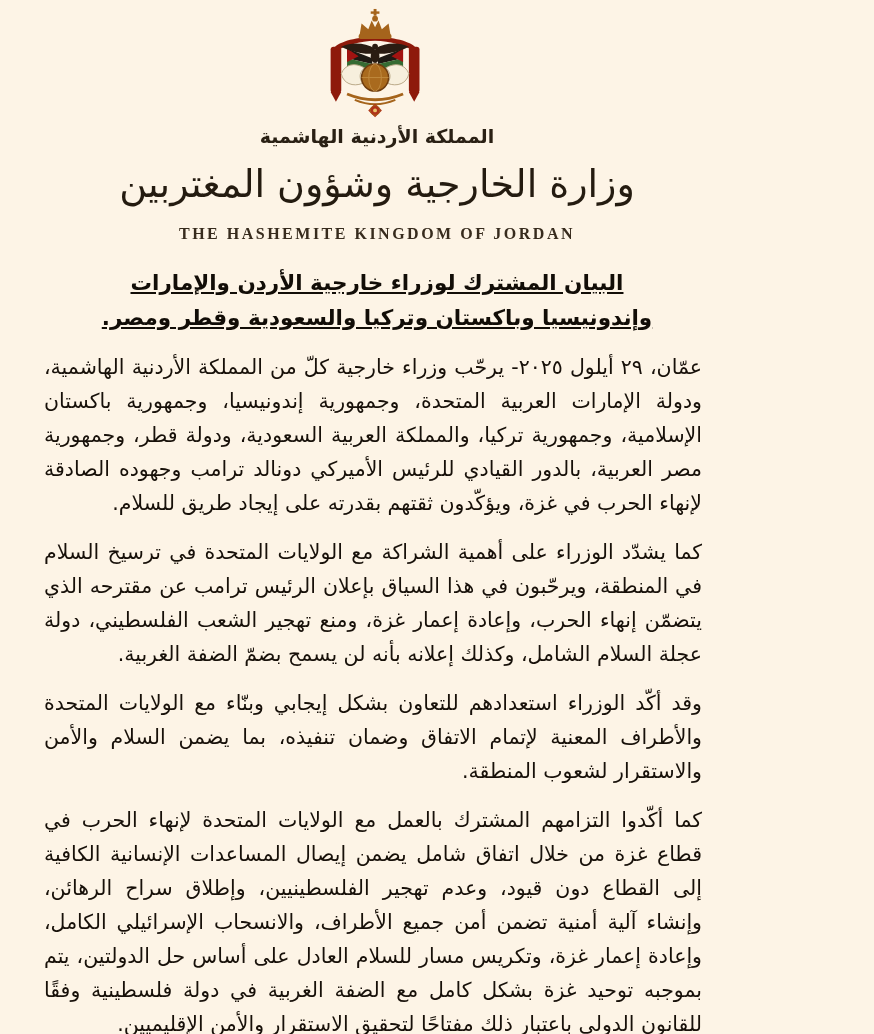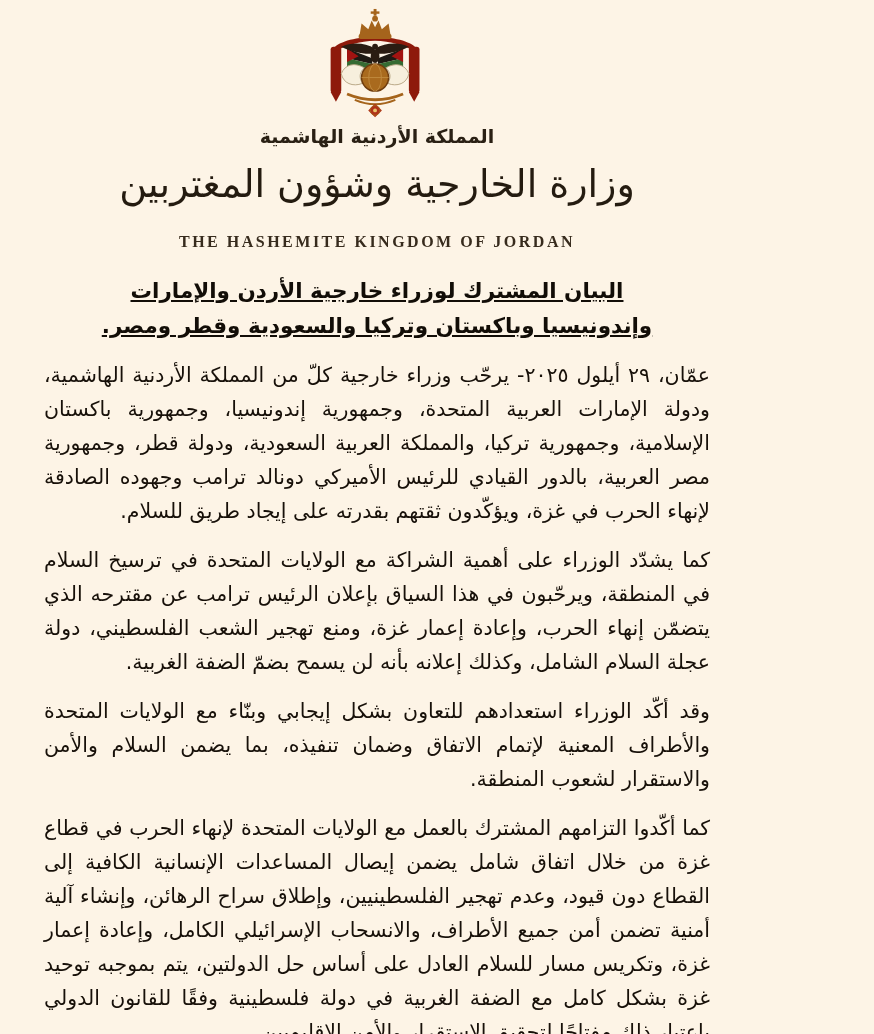--- a/index.html
+++ b/index.html
@@ -26,39 +26,39 @@
   }
   .ministry-ar {
     direction:rtl;
     font-size:38px; font-weight:normal;
     color:#241b10; margin-top:14px; line-height:1.25;
     font-family:"DejaVu Sans", sans-serif;
   }
   .kingdom-en {
     font-family:"Liberation Serif", serif;
     font-size:16px; font-weight:600;
-    letter-spacing:2.5px; color:#372b1d; margin-top:24px;
+    letter-spacing:2.5px; color:#372b1d; margin-top:16px;
   }
   .ministry-en {
     font-family:"Liberation Serif", serif;
     font-size:16px; font-weight:bold;
     letter-spacing:1.5px; color:#241b10; margin-top:3px;
   }
   .statement { direction:rtl; }
   .title {
     direction:rtl; text-align:center;
     font-size:21.5px; font-weight:bold; line-height:1.65;
     color:#120d07; margin:22px 28px 0 28px;
     font-family:"DejaVu Sans", sans-serif;
     text-decoration:underline;
   }
   .para {
     direction:rtl; text-align:justify;
     font-size:20.5px; line-height:34px;
-    color:#171009; margin:15px 0 0 0;
+    color:#171009; margin:15px 8px 0 0;
     font-family:"DejaVu Sans", sans-serif;
   }
 </style>
 </head>
 <body>
 
 <div class="page">
 
   <header class="letterhead">
 

